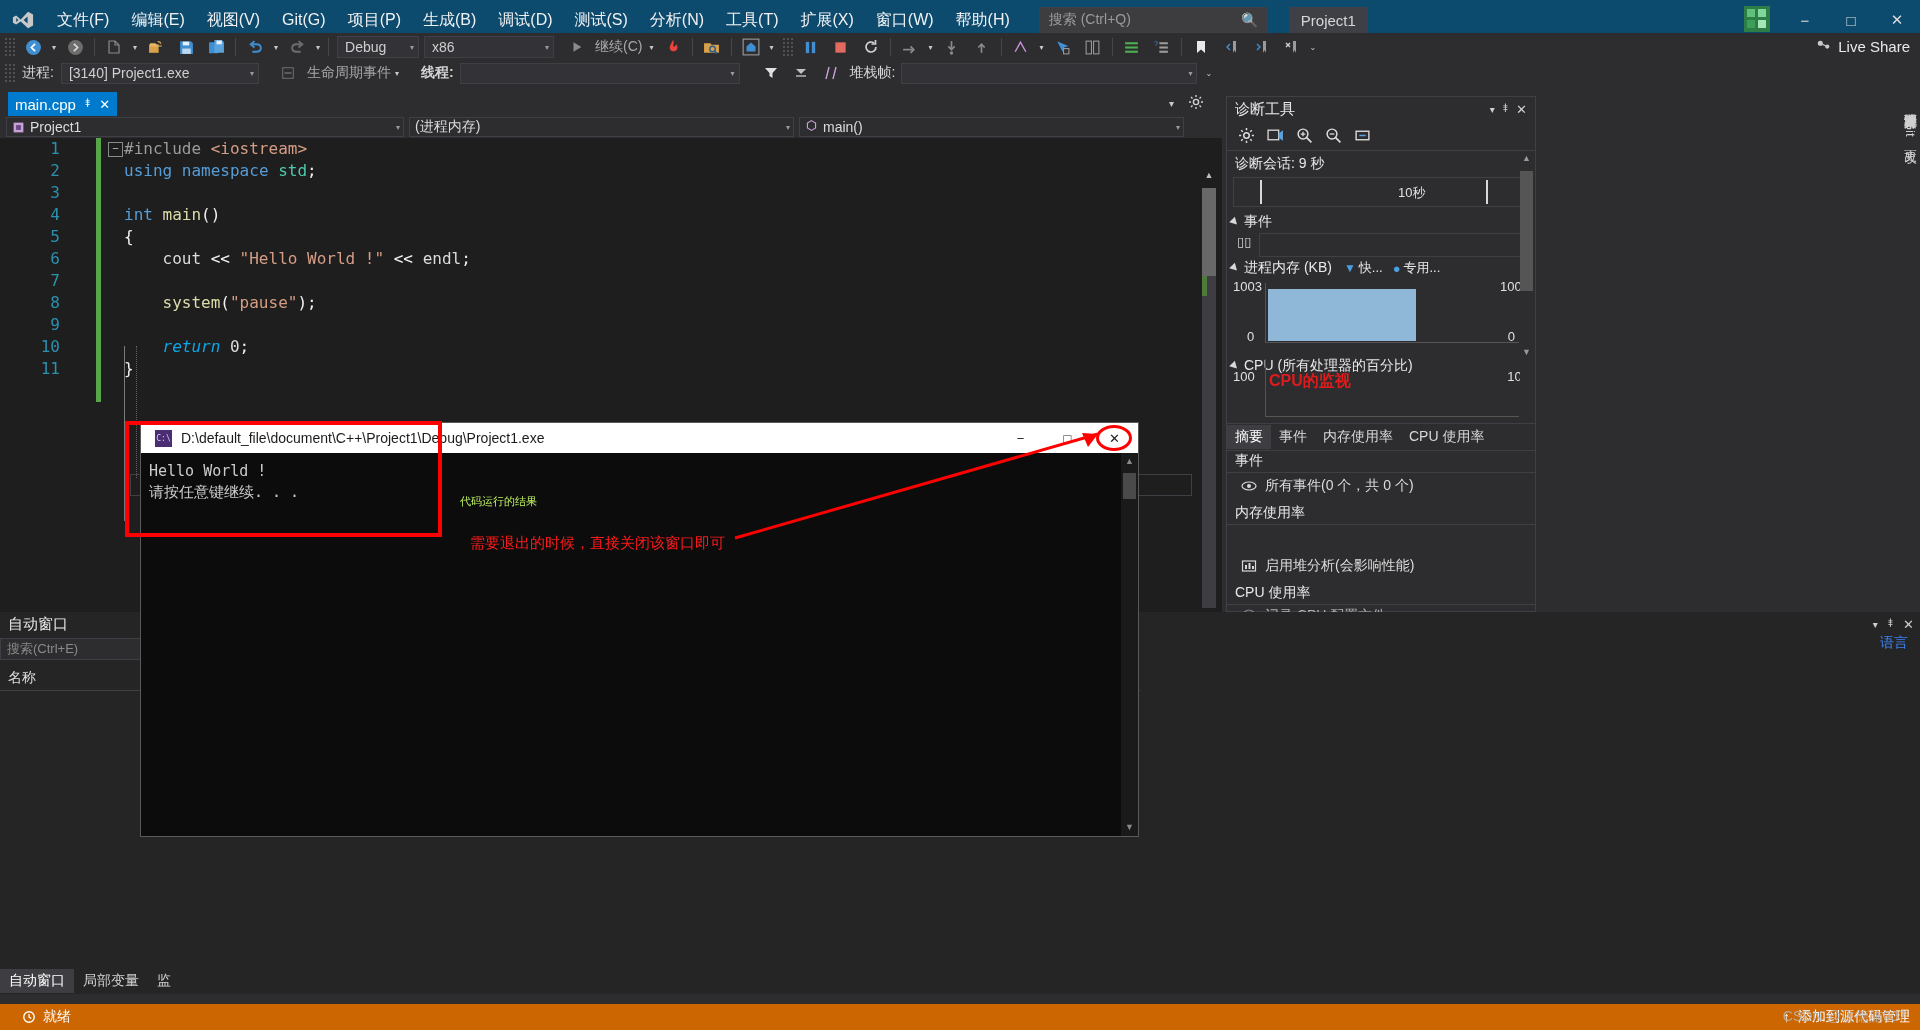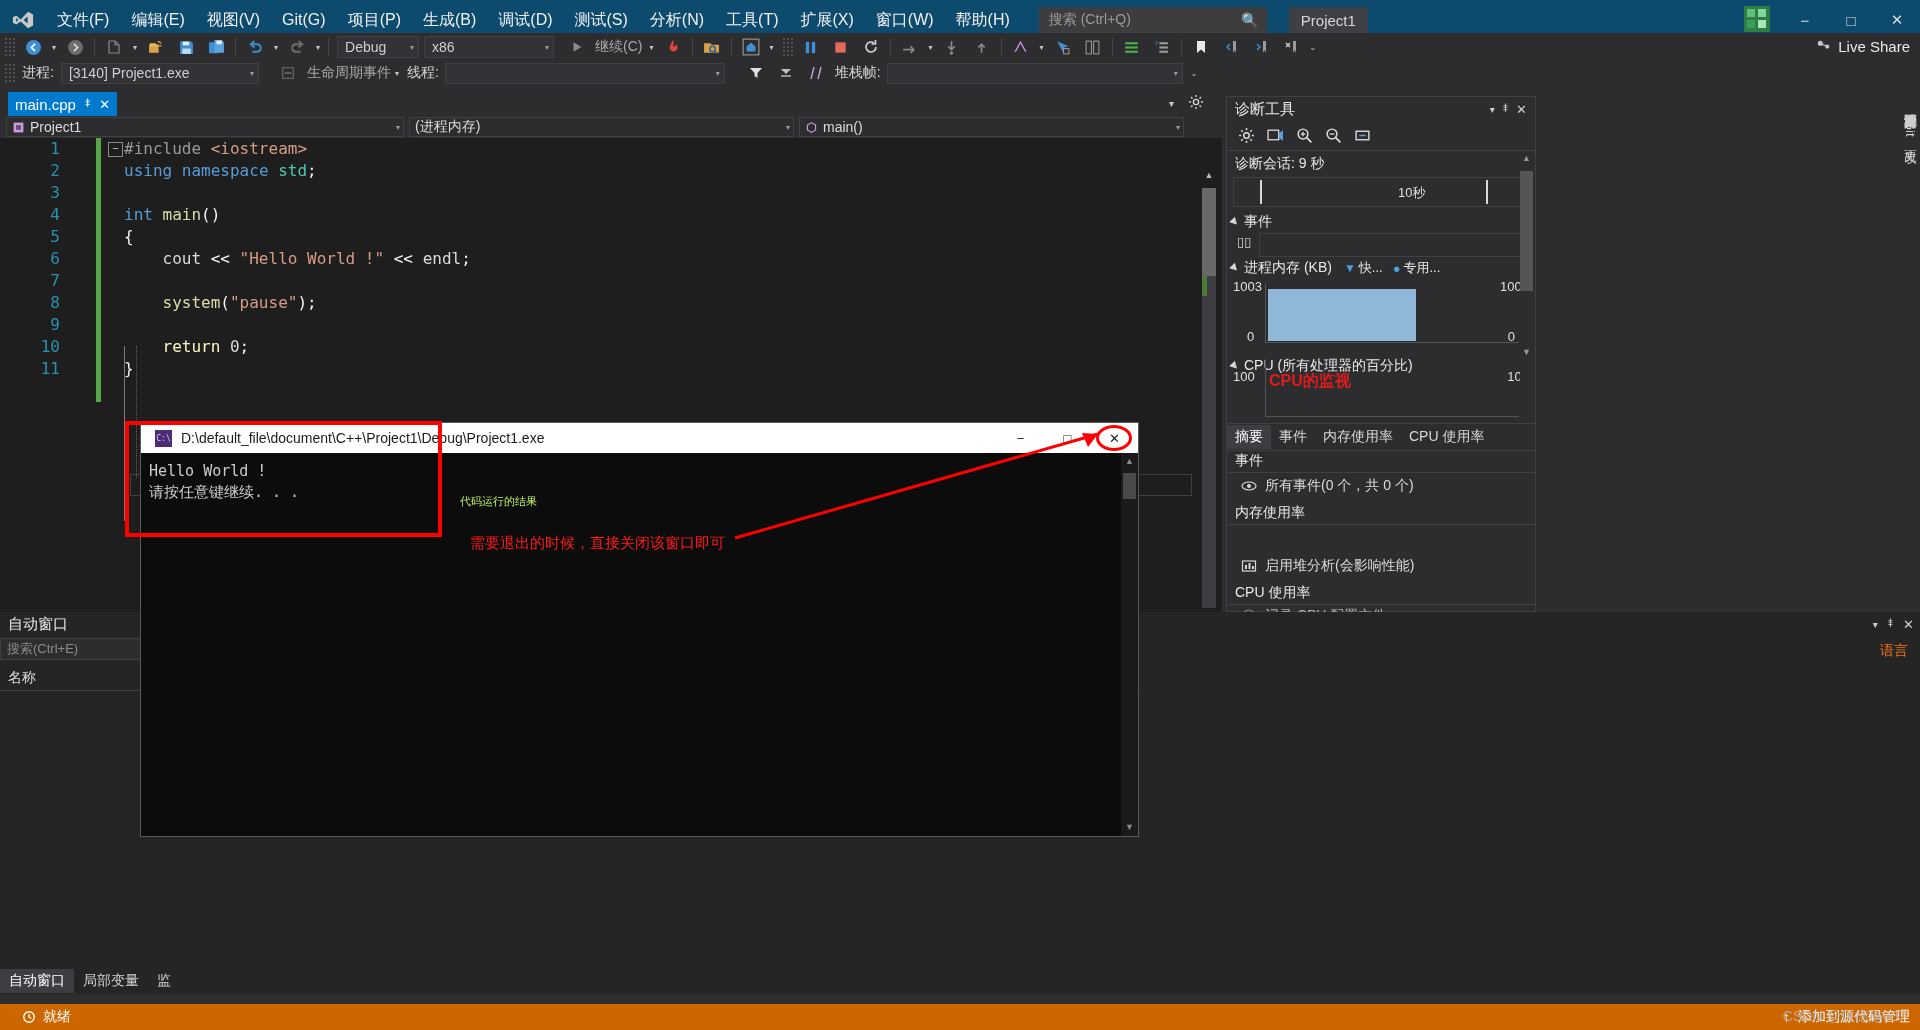--- a/index.html
+++ b/index.html
@@ -53,21 +53,21 @@
   #navbar{position:absolute;left:0;top:24px;width:1222px;height:22px;background:#2d2d30;display:flex;align-items:center;}
   .navcombo{height:20px;border:1px solid #3f3f46;background:#2d2d30;display:flex;align-items:center;
             padding:0 3px 0 5px;box-sizing:border-box;color:#dcdcdc;font-size:14px;justify-content:space-between;}
   .navicon{width:13px;height:13px;margin-right:5px;flex:0 0 auto;}
   #code-area{position:absolute;left:0;top:46px;width:1222px;height:474px;background:#1e1e1e;overflow:hidden;}
   .codeline{position:relative;height:22px;line-height:22px;font-family:"DejaVu Sans Mono","Liberation Mono",monospace;font-size:16px;white-space:pre;}
   .lnum{position:absolute;left:0;width:60px;text-align:right;color:#2b91af;font-family:"DejaVu Sans Mono",monospace;font-size:16px;}
   .gutter-green{position:absolute;left:96px;top:0;width:5px;background:#57a64a;}
   .ctext{position:absolute;left:124px;}
   .k{color:#569cd6;}.s{color:#d69d85;}.pp{color:#9b9b9b;}.fn{color:#dcdcaa;}
-  .kw2{color:#fef9c3;}.ty{color:#4ec9b0;}.nm{color:#dcdcdc;}
+  .kw2{color:#0ea5e9;font-style:italic;}.ty{color:#4ec9b0;}.nm{color:#dcdcdc;}
   #fold4{position:absolute;left:108px;top:4px;width:13px;height:13px;border:1px solid #8a8a8a;color:#c8c8c8;
          font-size:11px;line-height:11px;text-align:center;background:#1e1e1e;}
   #indentline{position:absolute;left:136px;top:208px;width:0;height:132px;border-left:1px dotted #606060;}
   #bracketline{position:absolute;left:124px;top:208px;width:0;height:175px;border-left:1px solid #7a7a7a;}
   #curline{position:absolute;left:130px;top:336px;width:1062px;height:22px;border:1px solid #3f3f46;box-sizing:border-box;}
   #vscroll{position:absolute;right:6px;top:50px;width:14px;height:420px;background:#3e3e42;}
   #vscroll .thumb{position:absolute;left:0;top:0;width:14px;height:88px;background:#686868;}
   #vscroll .grn{position:absolute;left:0;top:0;width:5px;height:108px;background:#4e7a3a;}
 
   
@@ -117,21 +117,21 @@
   #diag-scroll .tup,#diag-scroll .tdn{position:absolute;left:0;width:13px;height:14px;color:#999;font-size:9px;text-align:center;}
   #diag-scroll .th{position:absolute;left:0;top:18px;width:13px;height:120px;background:#555;}
 
   
   #rdock{position:absolute;right:0;top:96px;width:22px;height:480px;}
   .vtab{writing-mode:vertical-rl;font-size:13px;color:#d0d0d0;padding:8px 3px;white-space:nowrap;}
 
   
   #outpanel{position:absolute;left:1140px;top:612px;width:780px;height:382px;background:#252526;}
   #outpanel-title{position:absolute;left:0;top:0;width:780px;height:24px;display:flex;align-items:center;justify-content:flex-end;padding-right:6px;box-sizing:border-box;gap:10px;color:#cfcfcf;}
-  #outpanel-lang{position:absolute;right:12px;top:30px;font-size:14px;color:#f97316;}
+  #outpanel-lang{position:absolute;right:12px;top:22px;font-size:14px;color:#3b82f6;}
 
   
   #console{position:absolute;left:141px;top:423px;width:997px;height:413px;background:#0c0c0c;box-shadow:0 0 0 1px #5a5a5a;}
   #console-title{position:absolute;left:0;top:0;width:997px;height:30px;background:#ffffff;display:flex;align-items:center;}
   #console-title .ico{width:17px;height:17px;margin-left:14px;margin-right:9px;background:#4b2d73;display:flex;align-items:center;justify-content:center;color:#d9c7f5;font-size:8px;font-family:"DejaVu Sans Mono",monospace;}
   #console-title .ct{font-size:14px;color:#1b1b1b;}
   #console-wbtns{position:absolute;right:0;top:0;height:30px;display:flex;align-items:center;}
   #console-wbtns .cw{width:47px;height:30px;display:flex;align-items:center;justify-content:center;color:#202020;font-size:13px;}
   #console-body{position:absolute;left:0;top:30px;width:997px;height:383px;background:#0c0c0c;
                 font-family:"DejaVu Sans Mono","Liberation Mono",monospace;font-size:15px;color:#cccccc;padding:8px 0 0 8px;box-sizing:border-box;line-height:21px;}
@@ -412,21 +412,21 @@
     <span class="ca">▾</span>
   </div>
   <div class="tb-btn" style="margin-left:14px;">
     <svg width="14" height="14" viewBox="0 0 16 16">
         <rect x="2" y="2" width="12" height="12" fill="none" stroke="#7a7a7a"></rect>
         <path d="M4 8h8" stroke="#7a7a7a" stroke-width="1.4"></path>
       </svg>
   </div>
   <div class="lbl-dim" style="margin-left:4px;">生命周期事件</div>
   <div class="tb-caret">▾</div>
-  <div class="lbl" style="margin-left:4px;">线程:</div>
+  <div class="lbl" style="margin-left:18px;font-weight:bold;">线程:</div>
   <div class="combo" style="width:280px;margin-left:6px;height:21px;">
     <span class="cv"></span>
     <span class="ca">▾</span>
   </div>
   <div class="tb-btn" style="margin-left:16px;">
     <svg width="16" height="16" viewBox="0 0 16 16">
         <path d="M2 3h12l-4.5 5v5l-3-2V8z" fill="#e0e0e0"></path>
       </svg>
   </div>
   <div class="tb-btn">
@@ -476,21 +476,21 @@
           </svg>
         <span>Project1</span>
       </span>
       <span class="ca" style="font-size:8px;color:#9a9a9a;">▾</span>
     </div>
     <div class="navcombo" style="width:385px;margin-left:5px;">
       <span>(进程内存)</span>
       <span class="ca" style="font-size:8px;color:#9a9a9a;">▾</span>
     </div>
     <div class="navcombo" style="width:385px;margin-left:5px;">
-      <span style="display:flex;align-items:center;">
+      <span style="display:flex;">
         <svg class="navicon" viewBox="0 0 16 16">
             <path d="M8 2l5 3v6l-5 3-5-3V5z" fill="none" stroke="#c8a0d8" stroke-width="1.4"></path>
           </svg>
         <span>main()</span>
       </span>
       <span class="ca" style="font-size:8px;color:#9a9a9a;">▾</span>
     </div>
   </div>
 
   <div id="code-area">

